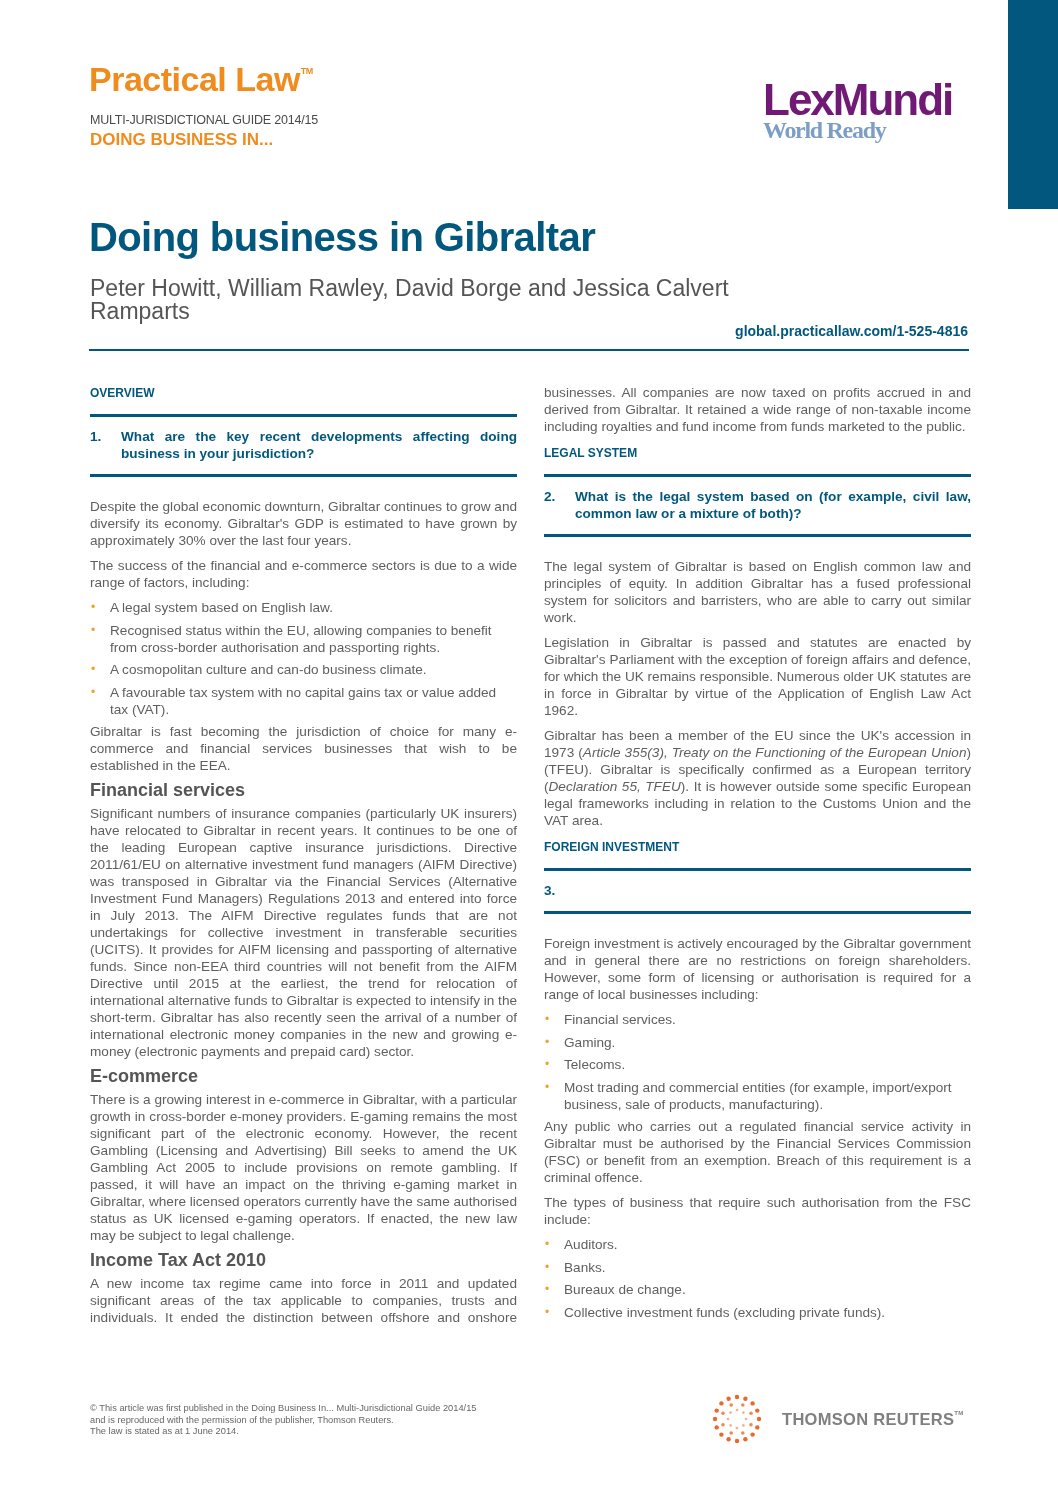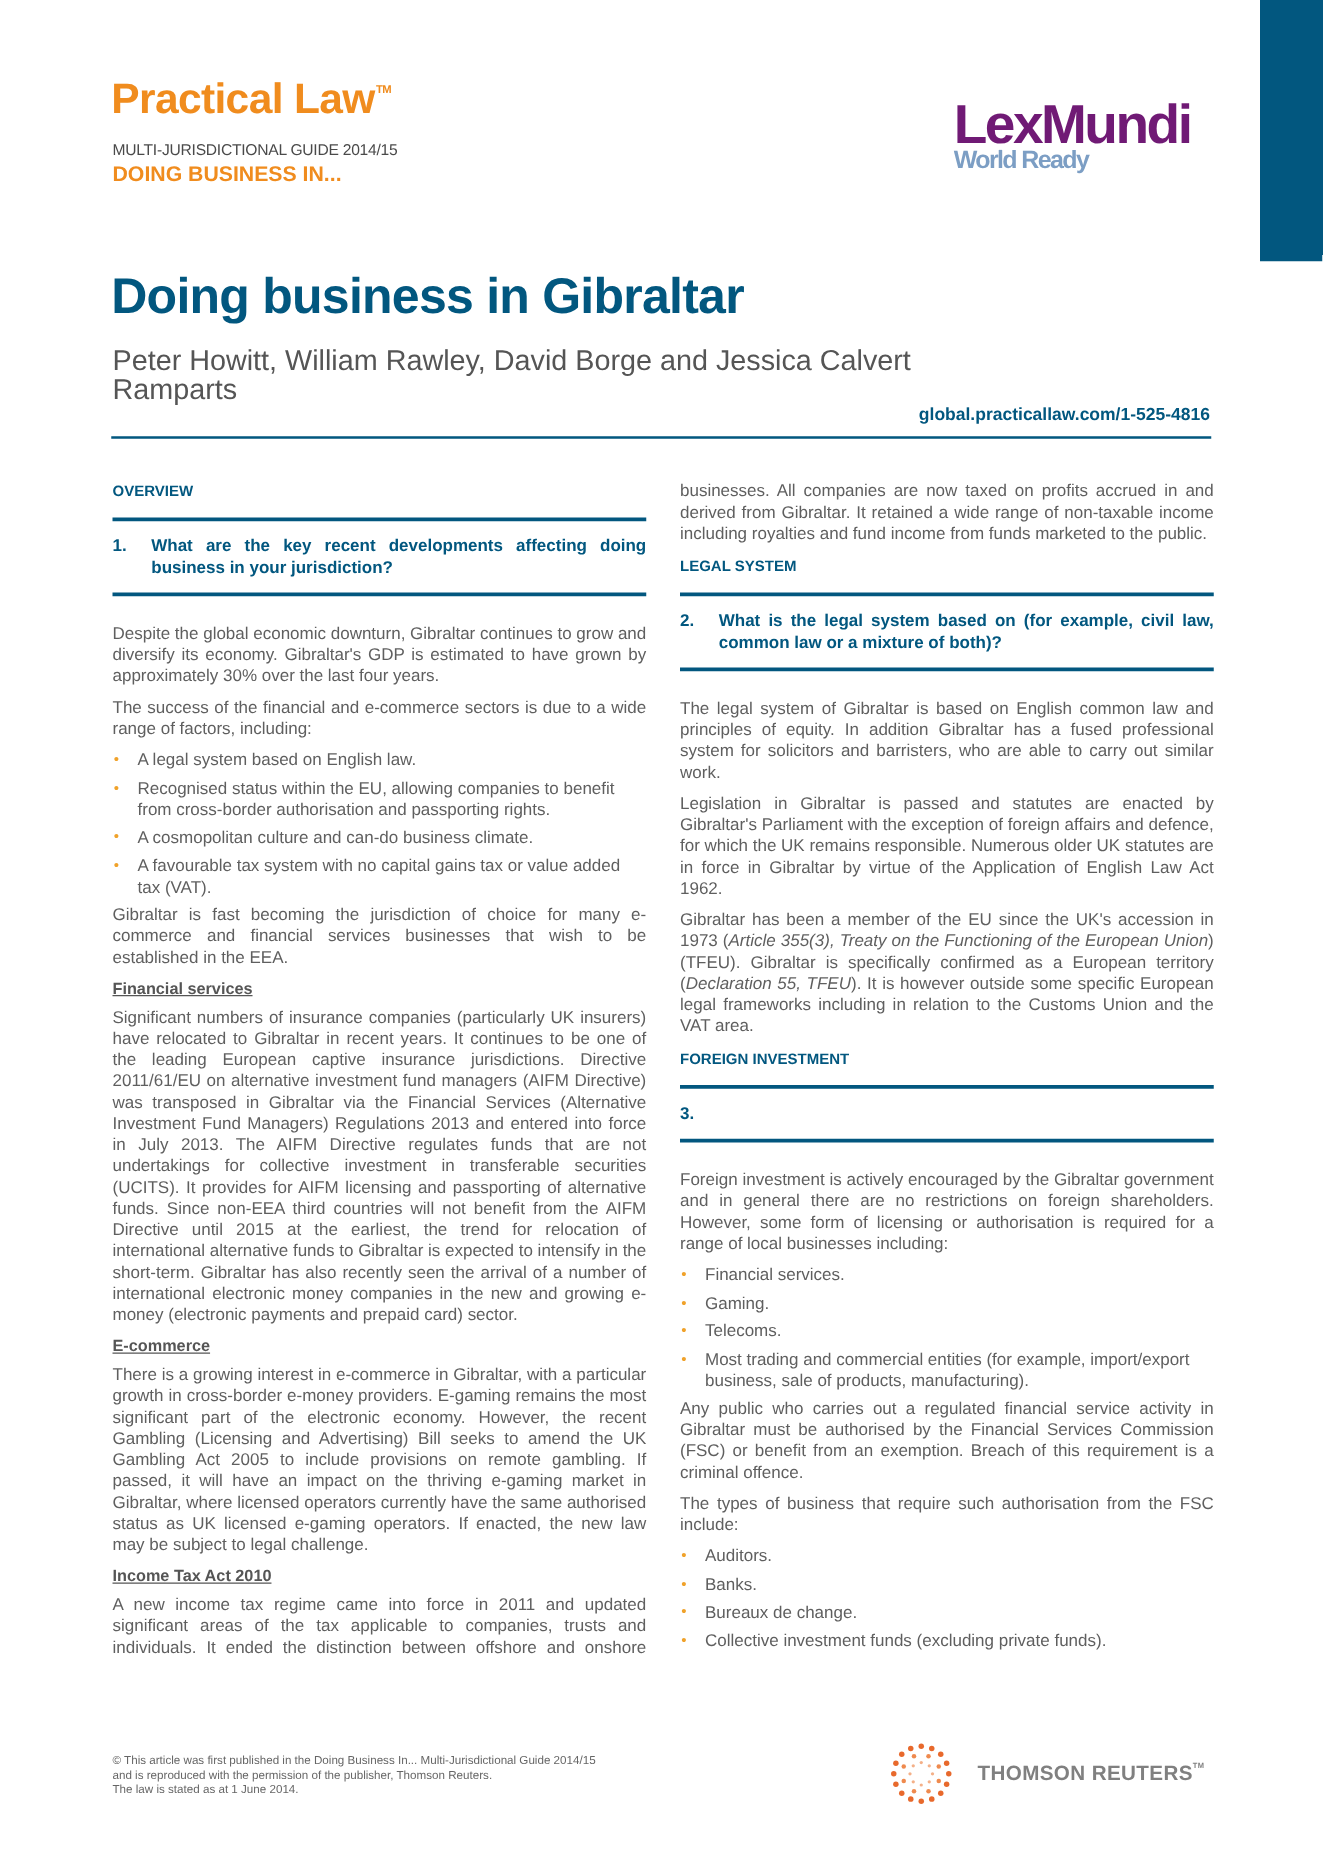--- a/index.html
+++ b/index.html
@@ -8,38 +8,38 @@
 
   .corner-bar { position: absolute; left: 1008px; top: 0; width: 50px; height: 209px; background: #02577f; }
 
   .pl-logo { position: absolute; left: 89px; top: 60px; font-family: "Liberation Sans", sans-serif; font-weight: 700; font-size: 34px; color: #f08c1e; letter-spacing: -0.5px; }
   .pl-logo sup { font-size: 9px; vertical-align: top; position: relative; top: 6px; margin-left: 1px; }
   .guide-label { position: absolute; left: 90px; top: 113px; font-family: "Liberation Sans", sans-serif; font-size: 12.5px; color: #4a4a4a; letter-spacing: -0.2px; }
   .guide-sub { position: absolute; left: 90px; top: 130px; font-family: "Liberation Sans", sans-serif; font-weight: 700; font-size: 17px; color: #f08c1e; }
 
   .lexmundi { position: absolute; left: 763px; top: 78px; width: 210px; font-family: "Liberation Sans", sans-serif; font-weight: 700; line-height: 1; letter-spacing: -2px; }
   .lexmundi .lm1 { font-size: 44px; color: #701a75; display: block; }
-  .lexmundi .lm2 { font-size: 20px; color: #7c9ec4; display: block; margin-top: -4px; letter-spacing: -1.3px; }
+  .lexmundi .lm2 { font-size: 24px; color: #7c9ec4; display: block; margin-top: -4px; letter-spacing: -1.3px; font-family: Liberation Serif, serif; }
 
   .doc-title { position: absolute; left: 89px; top: 215px; font-family: "Liberation Sans", sans-serif; font-weight: 700; font-size: 40px; color: #02577f; letter-spacing: -0.6px; }
   .authors { position: absolute; left: 90px; top: 277px; font-family: "Liberation Sans", sans-serif; font-size: 23px; color: #555555; line-height: 23px; }
   .url { position: absolute; right: 90px; top: 323px; font-family: "Liberation Sans", sans-serif; font-weight: 700; font-size: 14px; color: #02577f; }
   .title-rule { position: absolute; left: 89px; top: 349px; width: 880px; height: 1.5px; background: #02577f; }
 
   .col { position: absolute; width: 427px; font-family: "Liberation Sans", sans-serif; font-size: 13.6px; line-height: 17px; color: #5f5f5f; }
   .col-left { left: 90px; top: 383px; }
   .col-right { left: 544px; top: 383px; }
 
   .section-h { font-weight: 700; font-size: 12px; color: #02577f; margin-bottom: 11px; line-height: 20px; }
   .q-block { border-top: 3px solid #02577f; border-bottom: 3px solid #02577f; padding: 11px 0 12px 0; margin-bottom: 21px; display: flex; }
   .q-num { width: 31px; flex: none; font-weight: 700; color: #02577f; font-size: 13.6px; }
   .q-text { font-weight: 700; color: #02577f; font-size: 13.6px; text-align: justify; }
 
   p.body { text-align: justify; margin-bottom: 8px; }
-  .sub-h { font-weight: 700; color: #555555; font-size: 13px; margin: 4px 0 6px 0; text-decoration: underline; }
+  .sub-h { font-weight: 700; color: #555555; font-size: 18px; margin: 4px 0 6px 0; }
   ul.bullets { list-style: none; margin-bottom: 5px; }
   ul.bullets li { position: relative; padding-left: 20px; margin-bottom: 5.5px; }
   ul.bullets li .dot { position: absolute; left: 1px; top: 0; color: #f0a22a; font-size: 12px; }
   em { font-style: italic; }
 
   .footer-note { position: absolute; left: 90px; top: 1403px; font-family: "Liberation Sans", sans-serif; font-size: 9.3px; line-height: 11.5px; color: #666666; }
   .tr-logo { position: absolute; left: 712px; top: 1394px; display: flex; align-items: center; }
   .tr-logo svg { width: 50px; height: 50px; }
   .tr-text { margin-left: 20px; font-family: "Liberation Sans", sans-serif; font-weight: 700; font-size: 16.5px; color: #808080; letter-spacing: 0.3px; }
   .tr-text sup { font-size: 6px; vertical-align: top; }

